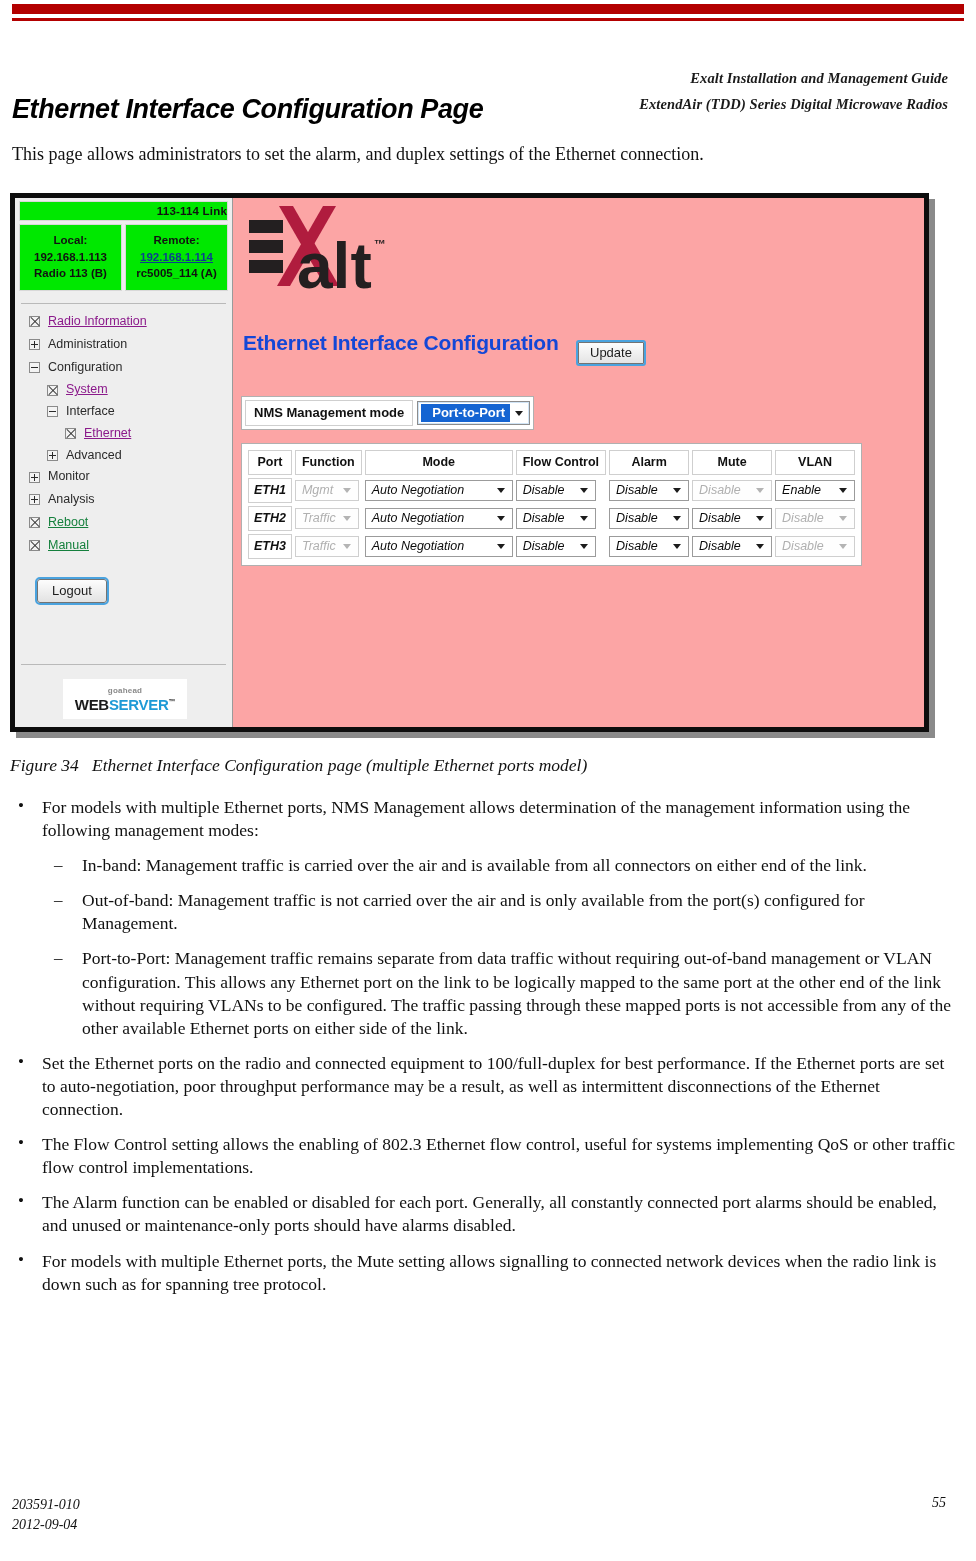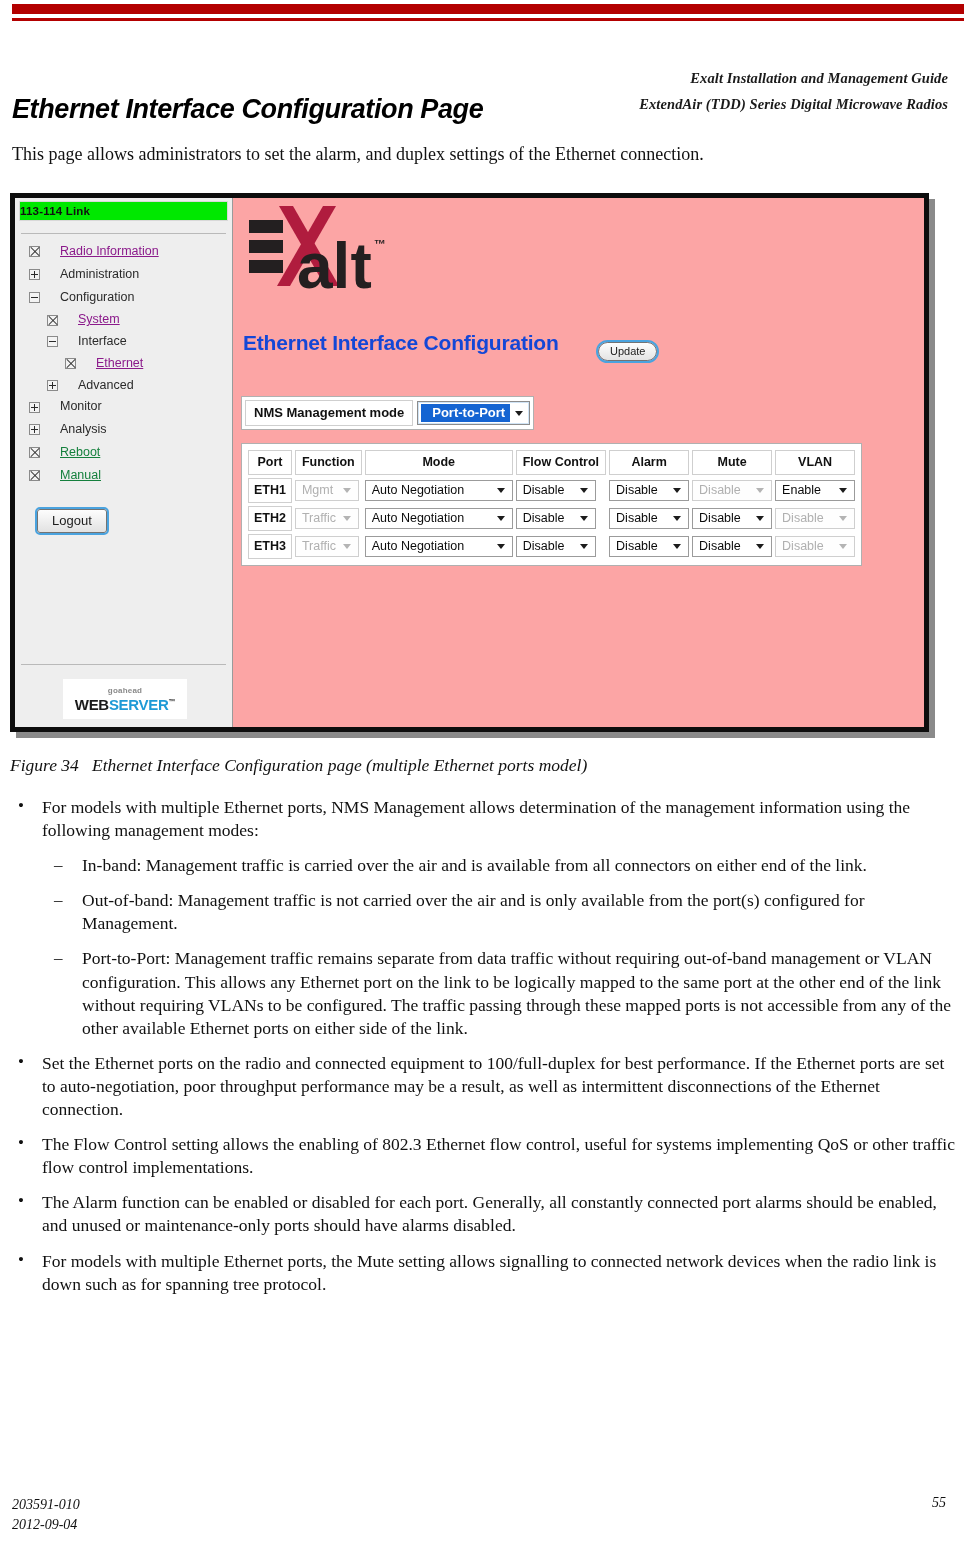--- a/index.html
+++ b/index.html
@@ -70,40 +70,40 @@
   .nav-panel {
     width: 218px; flex: none;
     background: #eeeeee;
     border-right: 1px solid #9a9a9a;
     position: relative;
     font-family: "Liberation Sans", sans-serif;
   }
   .link-status { padding: 3px 4px 0 4px; }
   .link-title {
     background: #00e800; border: 1px solid #d8d8d8;
-    text-align: left; font-size: 11.5px; font-weight: bold;
+    text-align: right; font-size: 11.5px; font-weight: bold;
     color: #111; padding: 3px 0 3px 0; letter-spacing: .2px;
   }
   .link-cells { display: flex; gap: 3px; margin-top: 3px; }
   .link-cell {
     flex: 1; background: #00e800; border: 1px solid #d8d8d8;
     text-align: center; font-size: 11.5px; font-weight: bold; color: #111;
     padding: 7px 0 8px 0; line-height: 1.45;
   }
   .link-cell .lbl { display: block; }
   .link-cell a {
     color: #0b3f8f; text-decoration: underline; display: block;
   }
   .nav-sep {
     height: 1px; background: #b9b9b9; margin: 12px 6px 0 6px;
   }
 
   .tree { margin: 11px 0 0 0; padding: 0 0 0 14px; font-size: 12.5px; }
   .tree-row {
-    display: flex; align-items: center; gap: 20px;
+    display: flex; align-items: center; gap: 8px;
     line-height: 1.1; margin-bottom: 9px; white-space: nowrap;
   }
   .tree-row.l1 { padding-left: 0px; }
   .tree-row.l2 { padding-left: 18px; margin-bottom: 8px; text-align: center; }
   .tree-row.l3 { padding-left: 36px; margin-bottom: 8px; text-align: right; }
   .tk {
     width: 11px; height: 11px; flex: none;
     border: 1px solid #8a8a8a; background: #f3f3f3;
     position: relative; display: inline-block;
   }
@@ -173,27 +173,26 @@
     width: 210px; height: 118px;
   }
   .page-title {
     position: absolute; left: 10px; top: 133px;
     font-size: 21px; font-weight: bold; color: #1447d6;
     letter-spacing: -.2px; white-space: nowrap;
   }
   .update-btn {
     position: absolute; left: 345px; top: 144px;
     font-family: "Liberation Sans", sans-serif;
-    font-size: 11px; color: #1c1c1c;
+    font-size: 13px; color: #1c1c1c;
     padding: 2px 11px 3px 11px;
     background: linear-gradient(#fdfdfd, #e4e4e4);
-    border: 1px solid #737373; border-radius: 10px;
+    border: 1px solid #737373; border-radius: 1px;
     outline: 2px solid #4aa3df;
     box-shadow: 0 0 0 1px #bcdcf2;
-    margin-left: 20px;
   }
 
   .nms-box {
     position: absolute; left: 8px; top: 198px;
     border: 1px solid #b0b0b0; background: #fff;
     padding: 3px; display: flex; align-items: center; gap: 4px;
   }
   .nms-label {
     border: 1px solid #cfcfcf; background: #fff;
     font-size: 13px; font-weight: bold; color: #111;
@@ -221,21 +220,21 @@
     border: 1px solid #b0b0b0; background: #ffffff;
     padding: 3px;
   }
   table.pt { border-collapse: separate; border-spacing: 3px; }
   table.pt th {
     border: 1px solid #cfcfcf; background: #fff;
     font-size: 12.5px; font-weight: bold; color: #111;
     padding: 4px 6px 5px 6px; white-space: nowrap;
   }
   table.pt td {
-    padding: 0; vertical-align: middle;
+    padding: 0; vertical-align: middle; font-style: italic;
   }
   .cell-static {
     border: 1px solid #cfcfcf; background: #fff;
     font-size: 12.5px; font-weight: bold; color: #111;
     padding: 4px 5px 5px 5px; text-align: center; white-space: nowrap;
   }
   .sel {
     border: 1px solid #9b9b9b; background: #fff;
     display: flex; align-items: center; justify-content: space-between;
     gap: 6px; padding: 2px 4px 3px 6px;
@@ -297,20 +296,32 @@
 
   <div class="figure-wrap">
     <div class="figure-shadow"></div>
     <div class="figure-frame">
       <div class="browser-inner">
 
         <div class="nav-panel">
 
           <div class="link-status">
             <div class="link-title">113-114 Link</div>
+            <div class="link-cells">
+              <div class="link-cell">
+                <span class="lbl">Local:</span>
+                <span class="lbl">192.168.1.113</span>
+                <span class="lbl">Radio 113 (B)</span>
+              </div>
+              <div class="link-cell">
+                <span class="lbl">Remote:</span>
+                <a href="#">192.168.1.114</a>
+                <span class="lbl">rc5005_114 (A)</span>
+              </div>
+            </div>
           </div>
 
           <div class="nav-sep"></div>
 
           <div class="tree">
             <div class="tree-row l1">
               <span class="tk cross"></span>
               <span class="tree-lbl link-visited">Radio Information</span>
             </div>
             <div class="tree-row l1">

